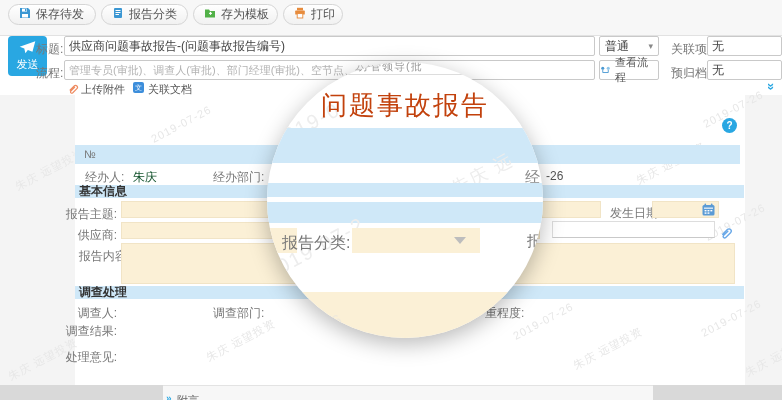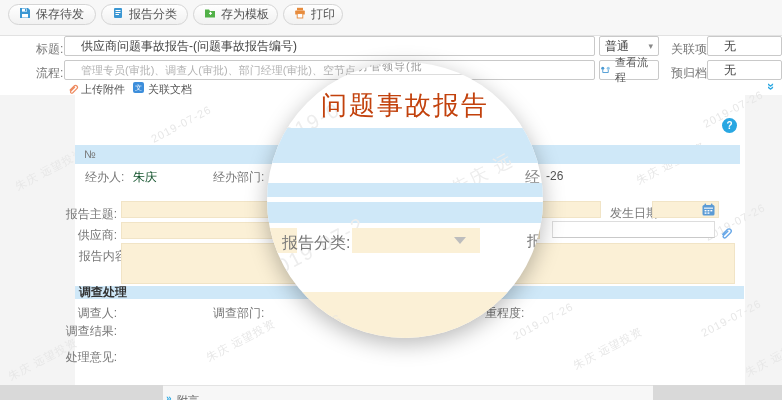--- a/index.html
+++ b/index.html
@@ -10,21 +10,21 @@
   .toolbar{position:absolute;left:0;top:0;width:782px;height:36px;background:#f7f7f7;border-bottom:1px solid #e2e2e2;box-sizing:border-box}
   .pill{position:absolute;top:4px;height:21px;border:1px solid #d5d5d5;border-radius:11px;
         background:linear-gradient(#ffffff,#f1f1f1);display:flex;align-items:center;gap:5px;
         padding:0 10px;font-size:12px;color:#555;box-sizing:border-box;cursor:default;white-space:nowrap}
   
   .send-btn{position:absolute;left:8px;top:36px;width:39px;height:40px;background:#29a7e2;border-radius:4px;
             display:flex;flex-direction:column;align-items:center;justify-content:center;gap:2px}
   .send-btn span{color:#fff;font-size:11px}
   .lbl{position:absolute;font-size:12px;color:#777;white-space:nowrap}
   .inp{position:absolute;border:1px solid #c9c9c9;border-radius:2px;background:#fff;color:#444;
-       font-family:inherit;font-size:12px;padding:0 16px;box-sizing:border-box;outline:none}
+       font-family:inherit;font-size:12px;padding:0 4px;box-sizing:border-box;outline:none}
   .inp::placeholder{color:#b3b3b3;font-size:11px}
   .select{position:absolute;border:1px solid #c9c9c9;border-radius:2px;background:#fff;display:flex;
           align-items:center;justify-content:space-between;padding:4px 5px;box-sizing:border-box;color:#444}
   .btn-sm{position:absolute;border:1px solid #c9c9c9;border-radius:2px;background:#fff;display:flex;
           align-items:center;gap:4px;justify-content:center;box-sizing:border-box;color:#555;font-size:11px}
   
   .gutter{position:absolute;background:#f4f4f4;z-index:0}
   .wm{position:absolute;color:#e7e7e7;transform:rotate(-28deg);white-space:nowrap;z-index:1;
       font-size:11px;letter-spacing:1px}
   .bar-blue{position:absolute;background:#cfe8f8;z-index:2}
@@ -83,20 +83,26 @@
     <div class="pill" style="left:193px;width:85px">
       <span><svg width="12" height="12" viewBox="0 0 12 12">
             <path d="M1 2.5h4l1 1.5h5v6.5H1z" fill="#52b148"></path>
             <rect x="5" y="5.8" width="3" height="1.1" fill="#fff"></rect>
             <rect x="5.95" y="4.85" width="1.1" height="3" fill="#fff"></rect>
           </svg></span>
       <span>存为模板</span>
     </div>
   </div>
 
+  <div class="send-btn">
+    <span style="line-height:0"><svg width="17" height="15" viewBox="0 0 24 20">
+          <path d="M23 1L1 9l6.5 2.5L9 18l3.5-4.5L19 16 23 1z" fill="#fff"></path>
+        </svg></span>
+    <span>发送</span>
+  </div>
 
   <div class="lbl" style="left:36px;top:41px">标题:</div>
   <input class="inp" style="left: 64px; top: 36px; width: 531px; height: 20px;" readonly="" value="供应商问题事故报告-(问题事故报告编号)">
   <div class="select" style="left:599px;top:36px;width:60px;height:20px">
     <span>普通</span>
     <span style="color:#888;font-size:9px">▾</span>
   </div>
   <div class="lbl" style="left:671px;top:41px">关联项目:</div>
   <input class="inp" style="left: 707px; top: 36px; width: 75px; height: 20px;" readonly="" value="无">
 
@@ -142,20 +148,21 @@
 
   <div class="bar-blue" style="left:75px;top:145px;width:665px;height:19px">
     <span style="position:absolute;left:9px;top:3px;font-size:11px;color:#777">№</span>
   </div>
 
   <div class="lbl z2" style="left:85px;top:169px">经办人:</div>
   <div class="abs z2" style="left:133px;top:169px;color:#14532d">朱庆</div>
   <div class="lbl z2" style="left:213px;top:169px">经办部门:</div>
   <div class="abs z2" style="left:546px;top:169px;color:#555">-26</div>
 
+  <div class="bar-blue sec-title" style="left:75px;top:185px;width:665px;height:13px">基本信息</div>
 
   <div class="lbl lbl-r z2" style="left:47px;top:206px">报告主题:</div>
   <div class="beige" style="left:121px;top:201px;width:480px;height:17px"></div>
   <div class="lbl z2" style="left:610px;top:205px">发生日期:</div>
   <div class="beige" style="left:652px;top:201px;width:67px;height:17px"></div>
   <div class="abs z2" style="left:702px;top:203px;line-height:0">
     <svg width="13" height="13" viewBox="0 0 13 13">
         <rect x="0.5" y="2" width="12" height="10.5" rx="1.5" fill="#5b9bd5"></rect>
         <rect x="2.5" y="0.6" width="1.6" height="2.8" rx="0.8" fill="#5b9bd5"></rect>
         <rect x="8.9" y="0.6" width="1.6" height="2.8" rx="0.8" fill="#5b9bd5"></rect>

